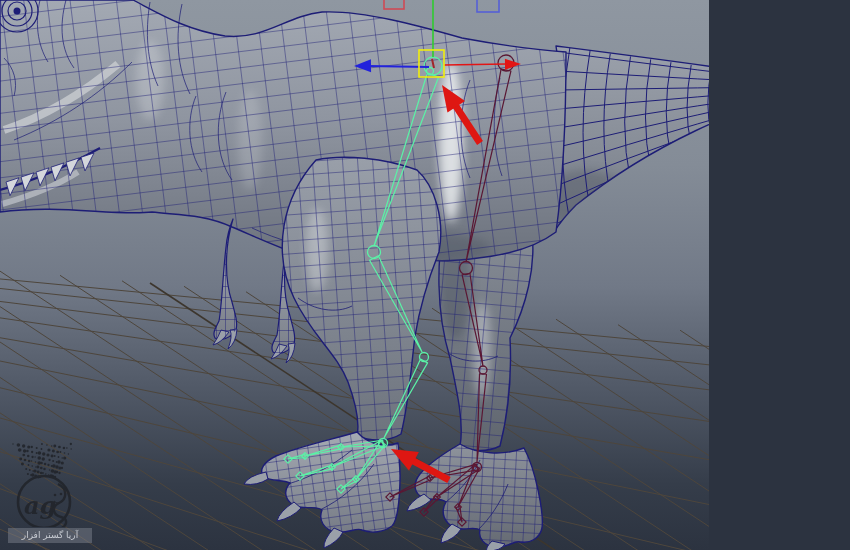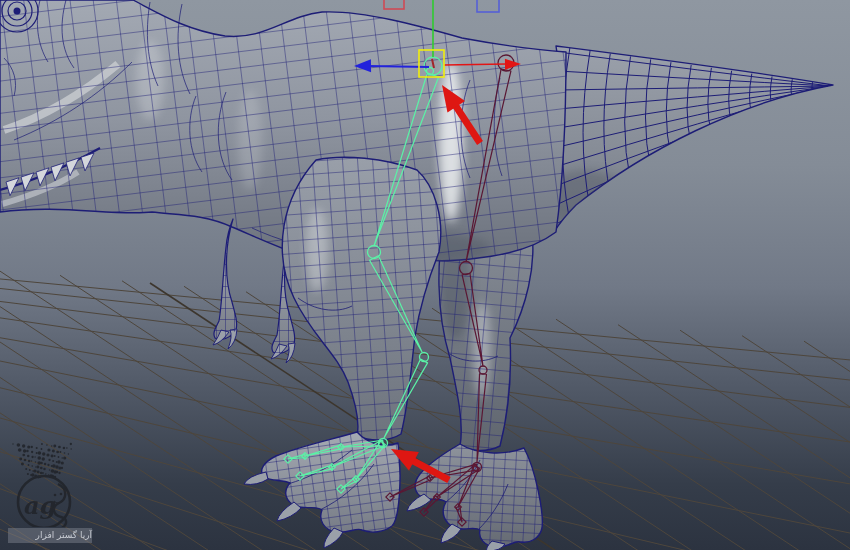--- a/index.html
+++ b/index.html
@@ -1,26 +1,26 @@
 <!DOCTYPE html>
 <html><head>
 <meta charset="utf-8">
 <style>
   html,body{margin:0;padding:0;background:#2c3340;}
   .viewport{
-    position:relative;width:850px;height:550px;overflow:hidden;
+    position:relative;width:709px;height:550px;overflow:hidden;
     background:linear-gradient(180deg,#8f97a1 0%,#848c97 30%,#717987 52%,#525a68 70%,#353d4a 88%,#2c3340 100%);
     font-family:"Liberation Sans",sans-serif;
   }
   .viewport svg{position:absolute;left:0;top:0;}
   .watermark{position:absolute;left:6px;top:432px;width:100px;}
   .wm-bar{
     position:absolute;left:2px;top:96px;width:84px;height:15px;
     background:rgba(138,144,154,0.42);
-    line-height:15px;font-size:9px;color:#c7cbd2;
+    text-align:center;line-height:15px;font-size:9px;color:#c7cbd2;
     direction:rtl;font-family:"DejaVu Sans",sans-serif;letter-spacing:1px;
   }
 </style>
 </head>
 <body>
 
 <div class="viewport">
   <svg id="scene" width="850" height="550" viewBox="0 0 850 550">
     <g id="grid" clip-path="url(#clipGrid)">
         <line x1="-10" y1="278" x2="860" y2="360.9" stroke="#4e463c" stroke-width="1"></line>

